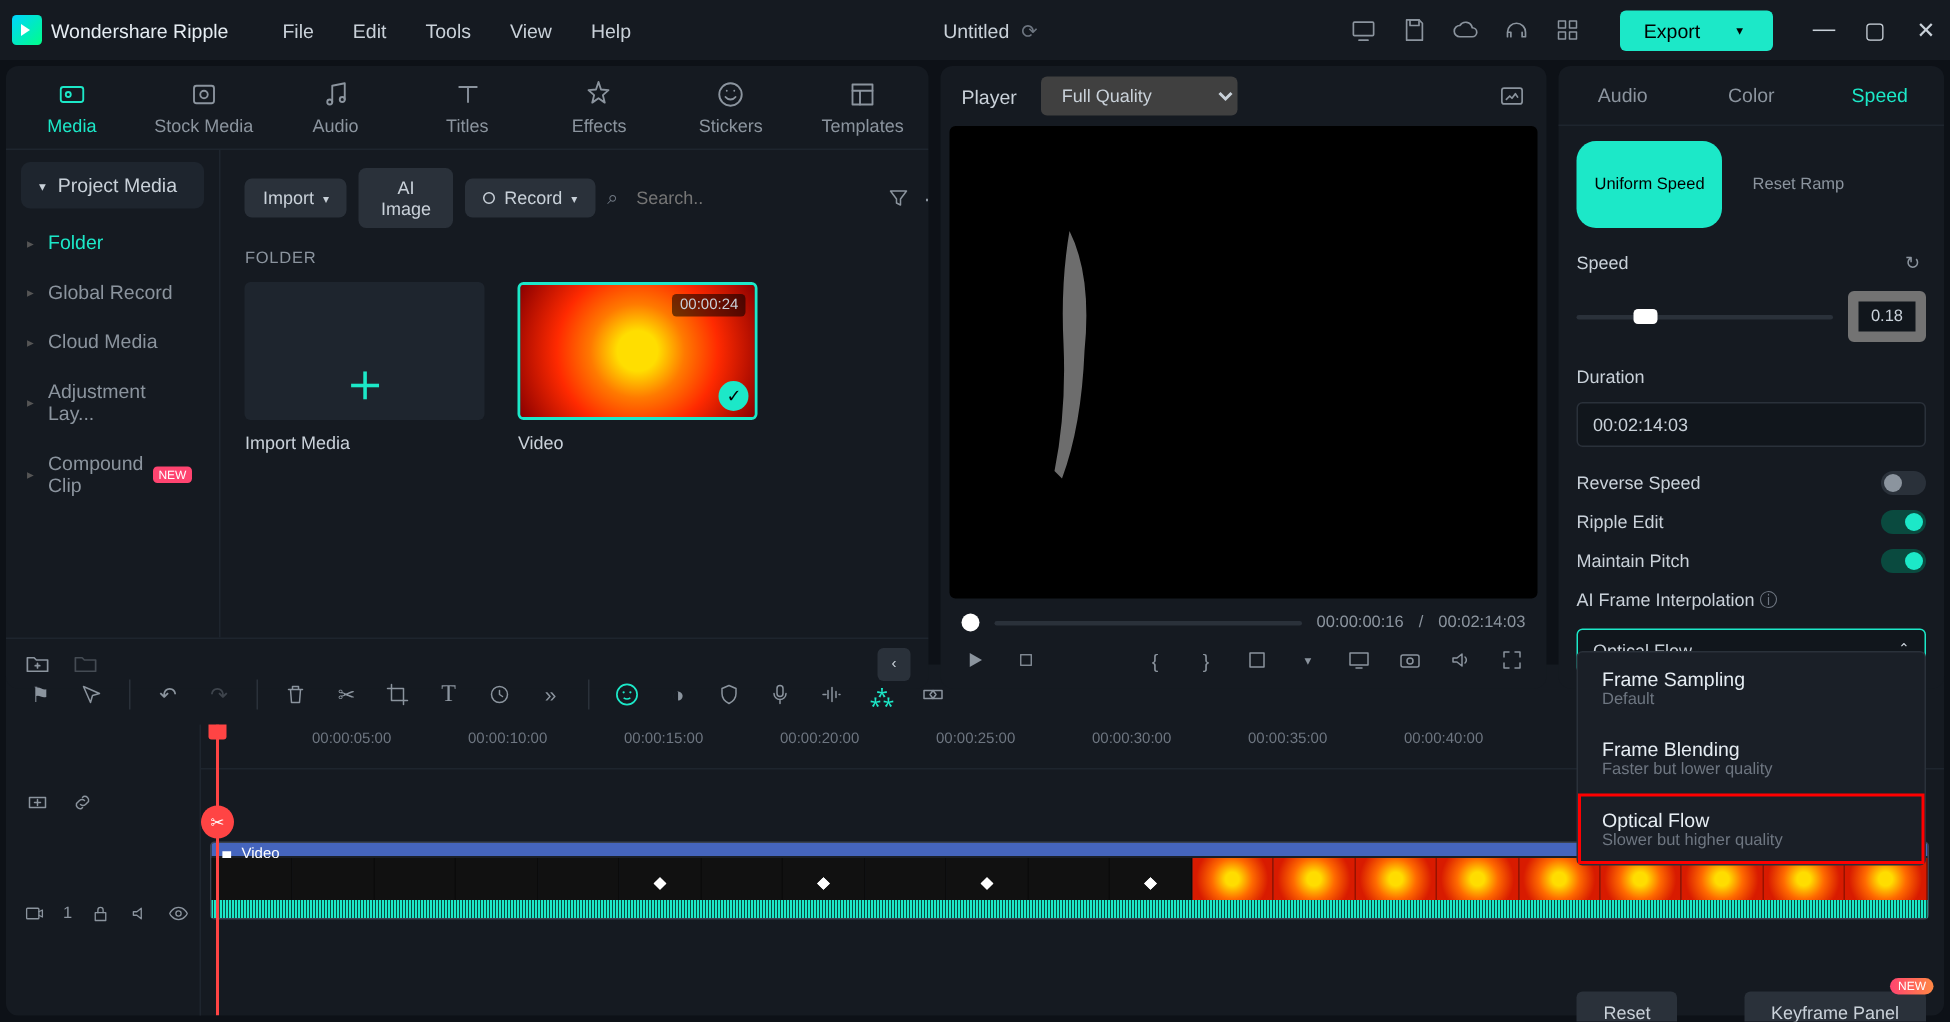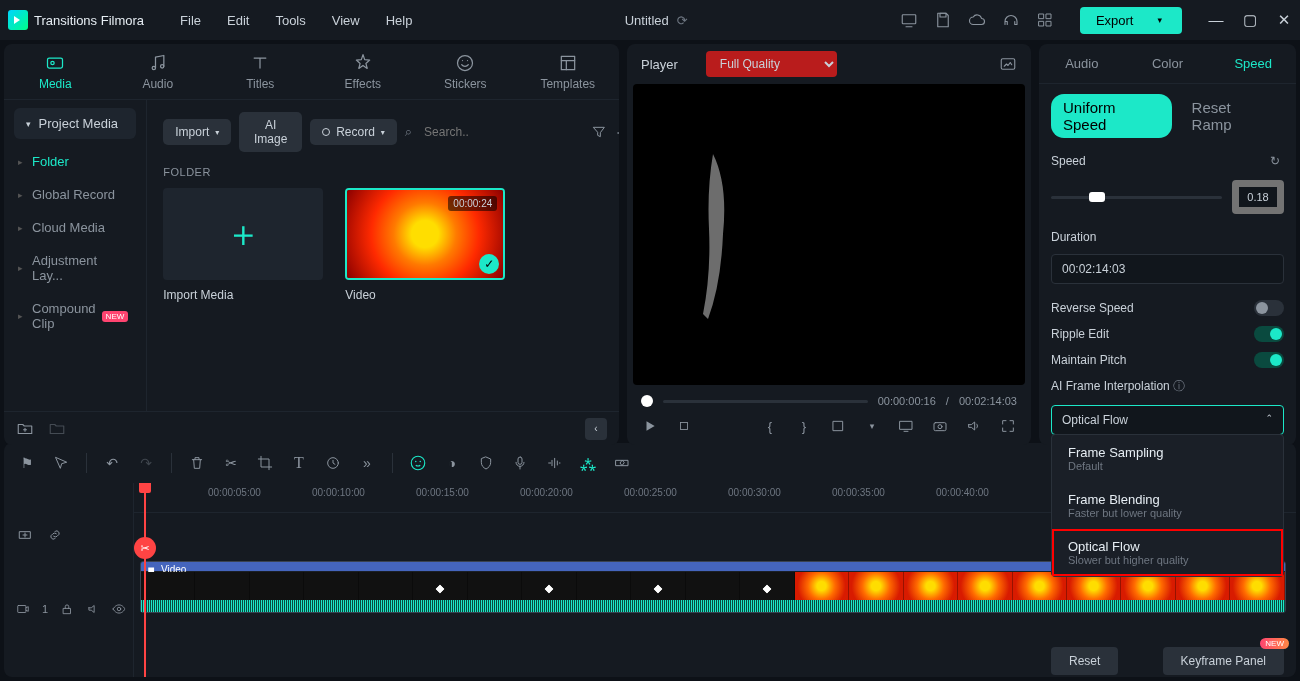--- a/index.html
+++ b/index.html
@@ -29,49 +29,49 @@
 .side-item::before{content:"▸";position:absolute;left:14px;font-size:9px;color:#555}
 .new-badge{background:#ff4470;color:#fff;font-size:8px;padding:1px 4px;border-radius:3px}
 .media-main{flex:1;padding:12px 16px;position:relative}
 .mm-toolbar{display:flex;gap:8px;align-items:center;margin-bottom:14px}
 .pill{background:#2a313a;border:none;color:#c9d1d9;padding:6px 12px;border-radius:5px;font-size:12px;cursor:pointer;display:flex;align-items:center;gap:6px}
 .rec-dot{width:8px;height:8px;border:1.5px solid #c9d1d9;border-radius:50%}
 .search-in{background:transparent;border:none;color:#84cc16;font-size:12px;padding:4px;flex:1}
 .folder-lbl{font-size:11px;color:#8b949e;letter-spacing:.5px;margin-bottom:10px}
 .thumbs{display:flex;gap:22px}
 .thumb-box{width:160px}
-.thumb{width:160px;height:92px;background:#1e252e;border-radius:4px;display:flex;align-items:center;justify-content:center;margin-bottom:8px;position:relative}
+.thumb{width:160px;height:92px;background:#1e252e;border-radius:4px;display:flex;align-items:flex-end;justify-content:center;margin-bottom:8px;position:relative}
 .thumb.sel{border:2px solid #1ce8c8}
 .thumb .plus{font-size:36px;color:#1ce8c8;font-weight:200}
 .fire-bg{background:radial-gradient(circle,#ffde00 15%,#ff7a00 35%,#ff2a00 60%,#8a0000 100%);width:100%;height:100%;border-radius:2px}
 .dur-badge{position:absolute;top:6px;right:6px;background:rgba(0,0,0,.55);font-size:10px;padding:2px 5px;border-radius:3px}
 .check-badge{position:absolute;bottom:4px;right:4px;width:20px;height:20px;background:#1ce8c8;border-radius:50%;display:flex;align-items:center;justify-content:center;color:#000;font-size:12px}
 .thumb-lbl{font-size:12px;color:#c9d1d9}
 .media-foot{height:34px;border-top:1px solid #1e252e;display:flex;align-items:center;padding:0 12px;gap:12px;justify-content:space-between}
 .mf-left{display:flex;gap:14px}
 .mf-ico{width:18px;height:18px;color:#8b949e;cursor:pointer}
 .collapse-btn{width:22px;height:22px;background:#2a313a;border-radius:4px;display:flex;align-items:center;justify-content:center;cursor:pointer;font-size:10px}
-.player .pl-head{height:40px;display:flex;align-items:center;padding:0 14px;gap:28px;justify-content:flex-start}
-.pl-sel{background:#b91c1c;border:none;color:#c9d1d9;padding:5px 40px 5px 10px;border-radius:4px;font-size:12px}
+.player .pl-head{height:40px;display:flex;align-items:center;padding:0 14px;gap:16px;justify-content:flex-start}
+.pl-sel{background:#404040;border:none;color:#c9d1d9;padding:5px 40px 5px 10px;border-radius:4px;font-size:12px}
 .pl-stage{flex:1;background:#000;margin:0 6px;border-radius:4px;position:relative;overflow:hidden}
 .feather{position:absolute;left:40px;top:60px;width:80px;height:180px}
 .pl-ctrl{padding:10px 14px}
 .scrub{display:flex;align-items:center;gap:10px;margin-bottom:10px}
 .scrub-dot{width:12px;height:12px;background:#fff;border-radius:50%}
 .scrub-bar{flex:1;height:3px;background:#2a313a;border-radius:2px}
 .tc{font-size:11px;color:#8b949e}
 .pl-btns{display:flex;align-items:center;gap:16px}
 .pl-btns .sp{flex:1}
 .pbtn{width:18px;height:18px;cursor:pointer;color:#8b949e;display:flex;align-items:center;justify-content:center}
 .rpanel .rp-tabs{height:40px;display:flex;border-bottom:1px solid #1e252e}
 .rp-tab{flex:1;display:flex;align-items:center;justify-content:center;font-size:13px;cursor:pointer;color:#8b949e}
 .rp-tab.active{color:#1ce8c8}
 .rp-body{padding:10px 12px;flex:1;position:relative;overflow:visible}
 .sp-tabs{display:flex;gap:8px;margin-bottom:14px}
-.sp-tab{padding:5px 12px;border-radius:13px;font-size:15px;cursor:pointer;color:#8b949e}
+.sp-tab{padding:23px 12px;border-radius:13px;font-size:11px;cursor:pointer;color:#8b949e}
 .sp-tab.active{background:#1ce8c8;color:#000}
 .field-row{display:flex;align-items:center;justify-content:space-between;margin-bottom:10px;font-size:12px}
 .slider-row{display:flex;align-items:center;gap:10px;margin-bottom:16px}
 .slider-track{flex:1;height:3px;background:#2a313a;border-radius:2px;position:relative}
 .slider-thumb{position:absolute;width:16px;height:10px;background:#fff;border-radius:3px;top:-4px}
 .val-box{background:#11161c;border:7px solid #737373;border-radius:4px;padding:4px 0;width:52px;text-align:center;font-size:11px}
 .dur-in{background:#11161c;border:1px solid #2a313a;border-radius:4px;padding:7px 10px;font-size:12px;width:100%;margin-bottom:16px}
 .toggle{width:30px;height:16px;background:#2a313a;border-radius:10px;position:relative;cursor:pointer}
 .toggle::after{content:"";position:absolute;width:12px;height:12px;background:#8b949e;border-radius:50%;top:2px;left:2px}
 .toggle.on{background:#0a4a3f}
@@ -114,21 +114,21 @@
 </style>
 </head>
 <body>
 
 <div class="titlebar">
   <div class="logo">
       <svg width="12" height="12" viewBox="0 0 12 12">
         <path d="M2 2 L8 6 L2 10Z" fill="#fff"></path>
       </svg>
     </div>
-  <span class="app-name">Transitions Filmora</span>
+  <span class="app-name">Wondershare Ripple</span>
   <div class="menubar">
     <span>File</span>
     <span>Edit</span>
     <span>Tools</span>
     <span>View</span>
     <span>Help</span>
   </div>
   <div class="doc-title">
     <span>Untitled</span>
     <span style="color:#6e7681">⟳</span>
@@ -179,20 +179,27 @@
 <div class="main">
 
   <div class="panel">
     <div class="media-tabs">
       <div class="mtab active">
           <svg class="ico" width="20" height="20" viewBox="0 0 24 24" stroke="#1ce8c8">
             <rect x="3" y="6" width="18" height="12" rx="2"></rect>
             <circle cx="9" cy="12" r="2"></circle>
           </svg>
           <span>Media</span>
+        </div>
+      <div class="mtab">
+          <svg class="ico" width="20" height="20" viewBox="0 0 24 24">
+            <rect x="4" y="5" width="16" height="14" rx="2"></rect>
+            <circle cx="12" cy="12" r="3"></circle>
+          </svg>
+          <span>Stock Media</span>
         </div>
       <div class="mtab">
           <svg class="ico" width="20" height="20" viewBox="0 0 24 24">
             <path d="M9 18V5l10-2v13"></path>
             <circle cx="7" cy="18" r="2"></circle>
             <circle cx="17" cy="16" r="2"></circle>
           </svg>
           <span>Audio</span>
         </div>
       <div class="mtab">

